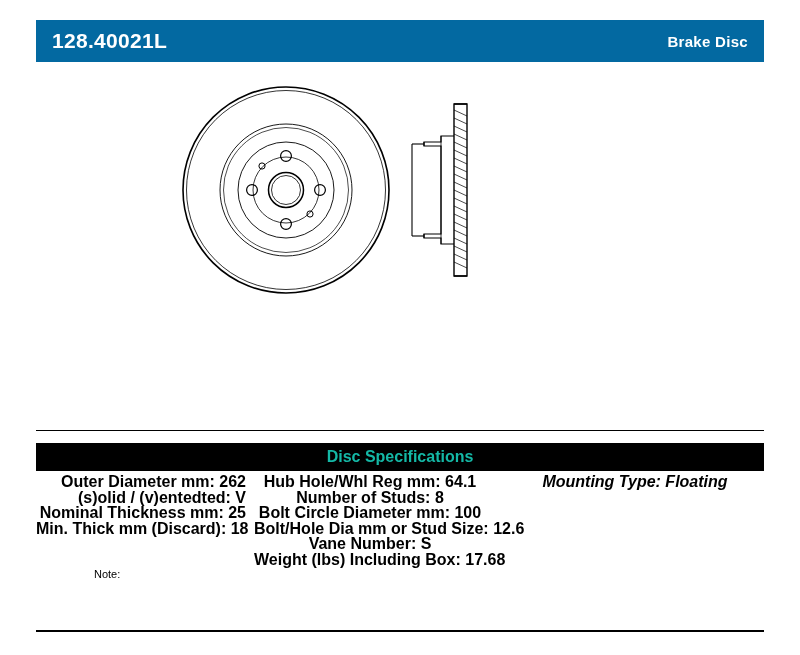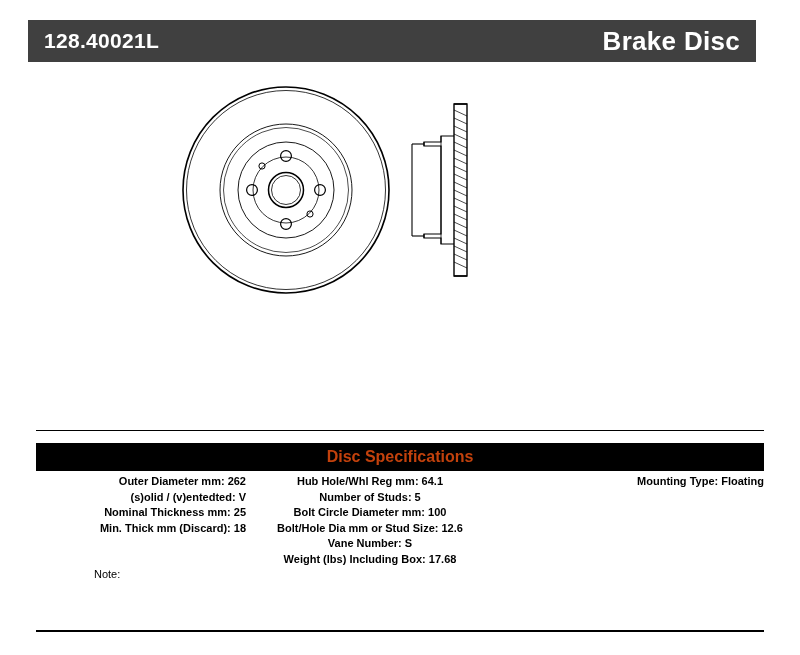--- a/index.html
+++ b/index.html
@@ -12,43 +12,43 @@
     height: 655px;
     font-family: "Liberation Sans", sans-serif;
     color: #000000;
     position: relative;
     overflow: hidden;
   }
 
   
   .header-bar {
     position: absolute;
-    left: 28px;
+    left: 36px;
     top: 20px;
     width: 728px;
     height: 42px;
-    background: #404040;
+    background: #0369a1;
     color: #ffffff;
   }
   .header-part {
     position: absolute;
     left: 16px;
     top: 50%;
     transform: translateY(-50%);
     font-size: 21px;
     font-weight: bold;
     letter-spacing: 0.3px;
     white-space: nowrap;
   }
   .header-title {
     position: absolute;
     right: 16px;
     top: 50%;
     transform: translateY(-50%);
-    font-size: 26px;
+    font-size: 15px;
     font-weight: bold;
     letter-spacing: 0.3px;
     white-space: nowrap;
   }
 
   
   .drawing {
     position: absolute;
     left: 36px;
     top: 70px;
@@ -60,50 +60,50 @@
   }
 
   
   .specs-bar {
     position: absolute;
     left: 36px;
     top: 443px;
     width: 728px;
     height: 28px;
     background: #000000;
-    color: #c2410c;
+    color: #14b8a6;
   }
   .specs-bar-label {
     position: absolute;
     left: 0;
     right: 0;
     top: 50%;
     transform: translateY(-50%);
     text-align: center;
     font-size: 16px;
     font-weight: bold;
   }
 
   
   .specs-body {
     position: absolute;
     left: 36px;
     top: 474px;
     width: 728px;
     height: 110px;
-    font-size: 11px;
+    font-size: 16px;
     font-weight: bold;
   }
   .col {
     position: absolute;
     top: 0;
   }
   .col-left   { left: 0;    width: 210px; text-align: right; }
   .col-mid    { left: 218px; width: 232px; text-align: center; }
-  .col-right  { left: 470px; width: 258px; text-align: right; }
+  .col-right  { left: 470px; width: 258px; text-align: center; font-style: italic; }
 
   .spec-line {
     line-height: 15.5px;
     white-space: nowrap;
   }
 
   
   .note {
     position: absolute;
     left: 36px;
@@ -218,21 +218,21 @@
 <div class="specs-body">
   <div class="col col-left">
     <div class="spec-line">Outer Diameter mm: 262</div>
     <div class="spec-line">(s)olid / (v)entedted: V</div>
     <div class="spec-line">Nominal Thickness mm: 25</div>
     <div class="spec-line">Min. Thick mm (Discard): 18</div>
   </div>
 
   <div class="col col-mid">
     <div class="spec-line">Hub Hole/Whl Reg mm: 64.1</div>
-    <div class="spec-line">Number of Studs: 5</div>
+    <div class="spec-line">Number of Studs: 8</div>
     <div class="spec-line">Bolt Circle Diameter mm: 100</div>
     <div class="spec-line">Bolt/Hole Dia mm or Stud Size: 12.6</div>
     <div class="spec-line">Vane Number: S</div>
     <div class="spec-line">Weight (lbs) Including Box: 17.68</div>
   </div>
 
   <div class="col col-right">
     <div class="spec-line">Mounting Type: Floating</div>
   </div>
 </div>

